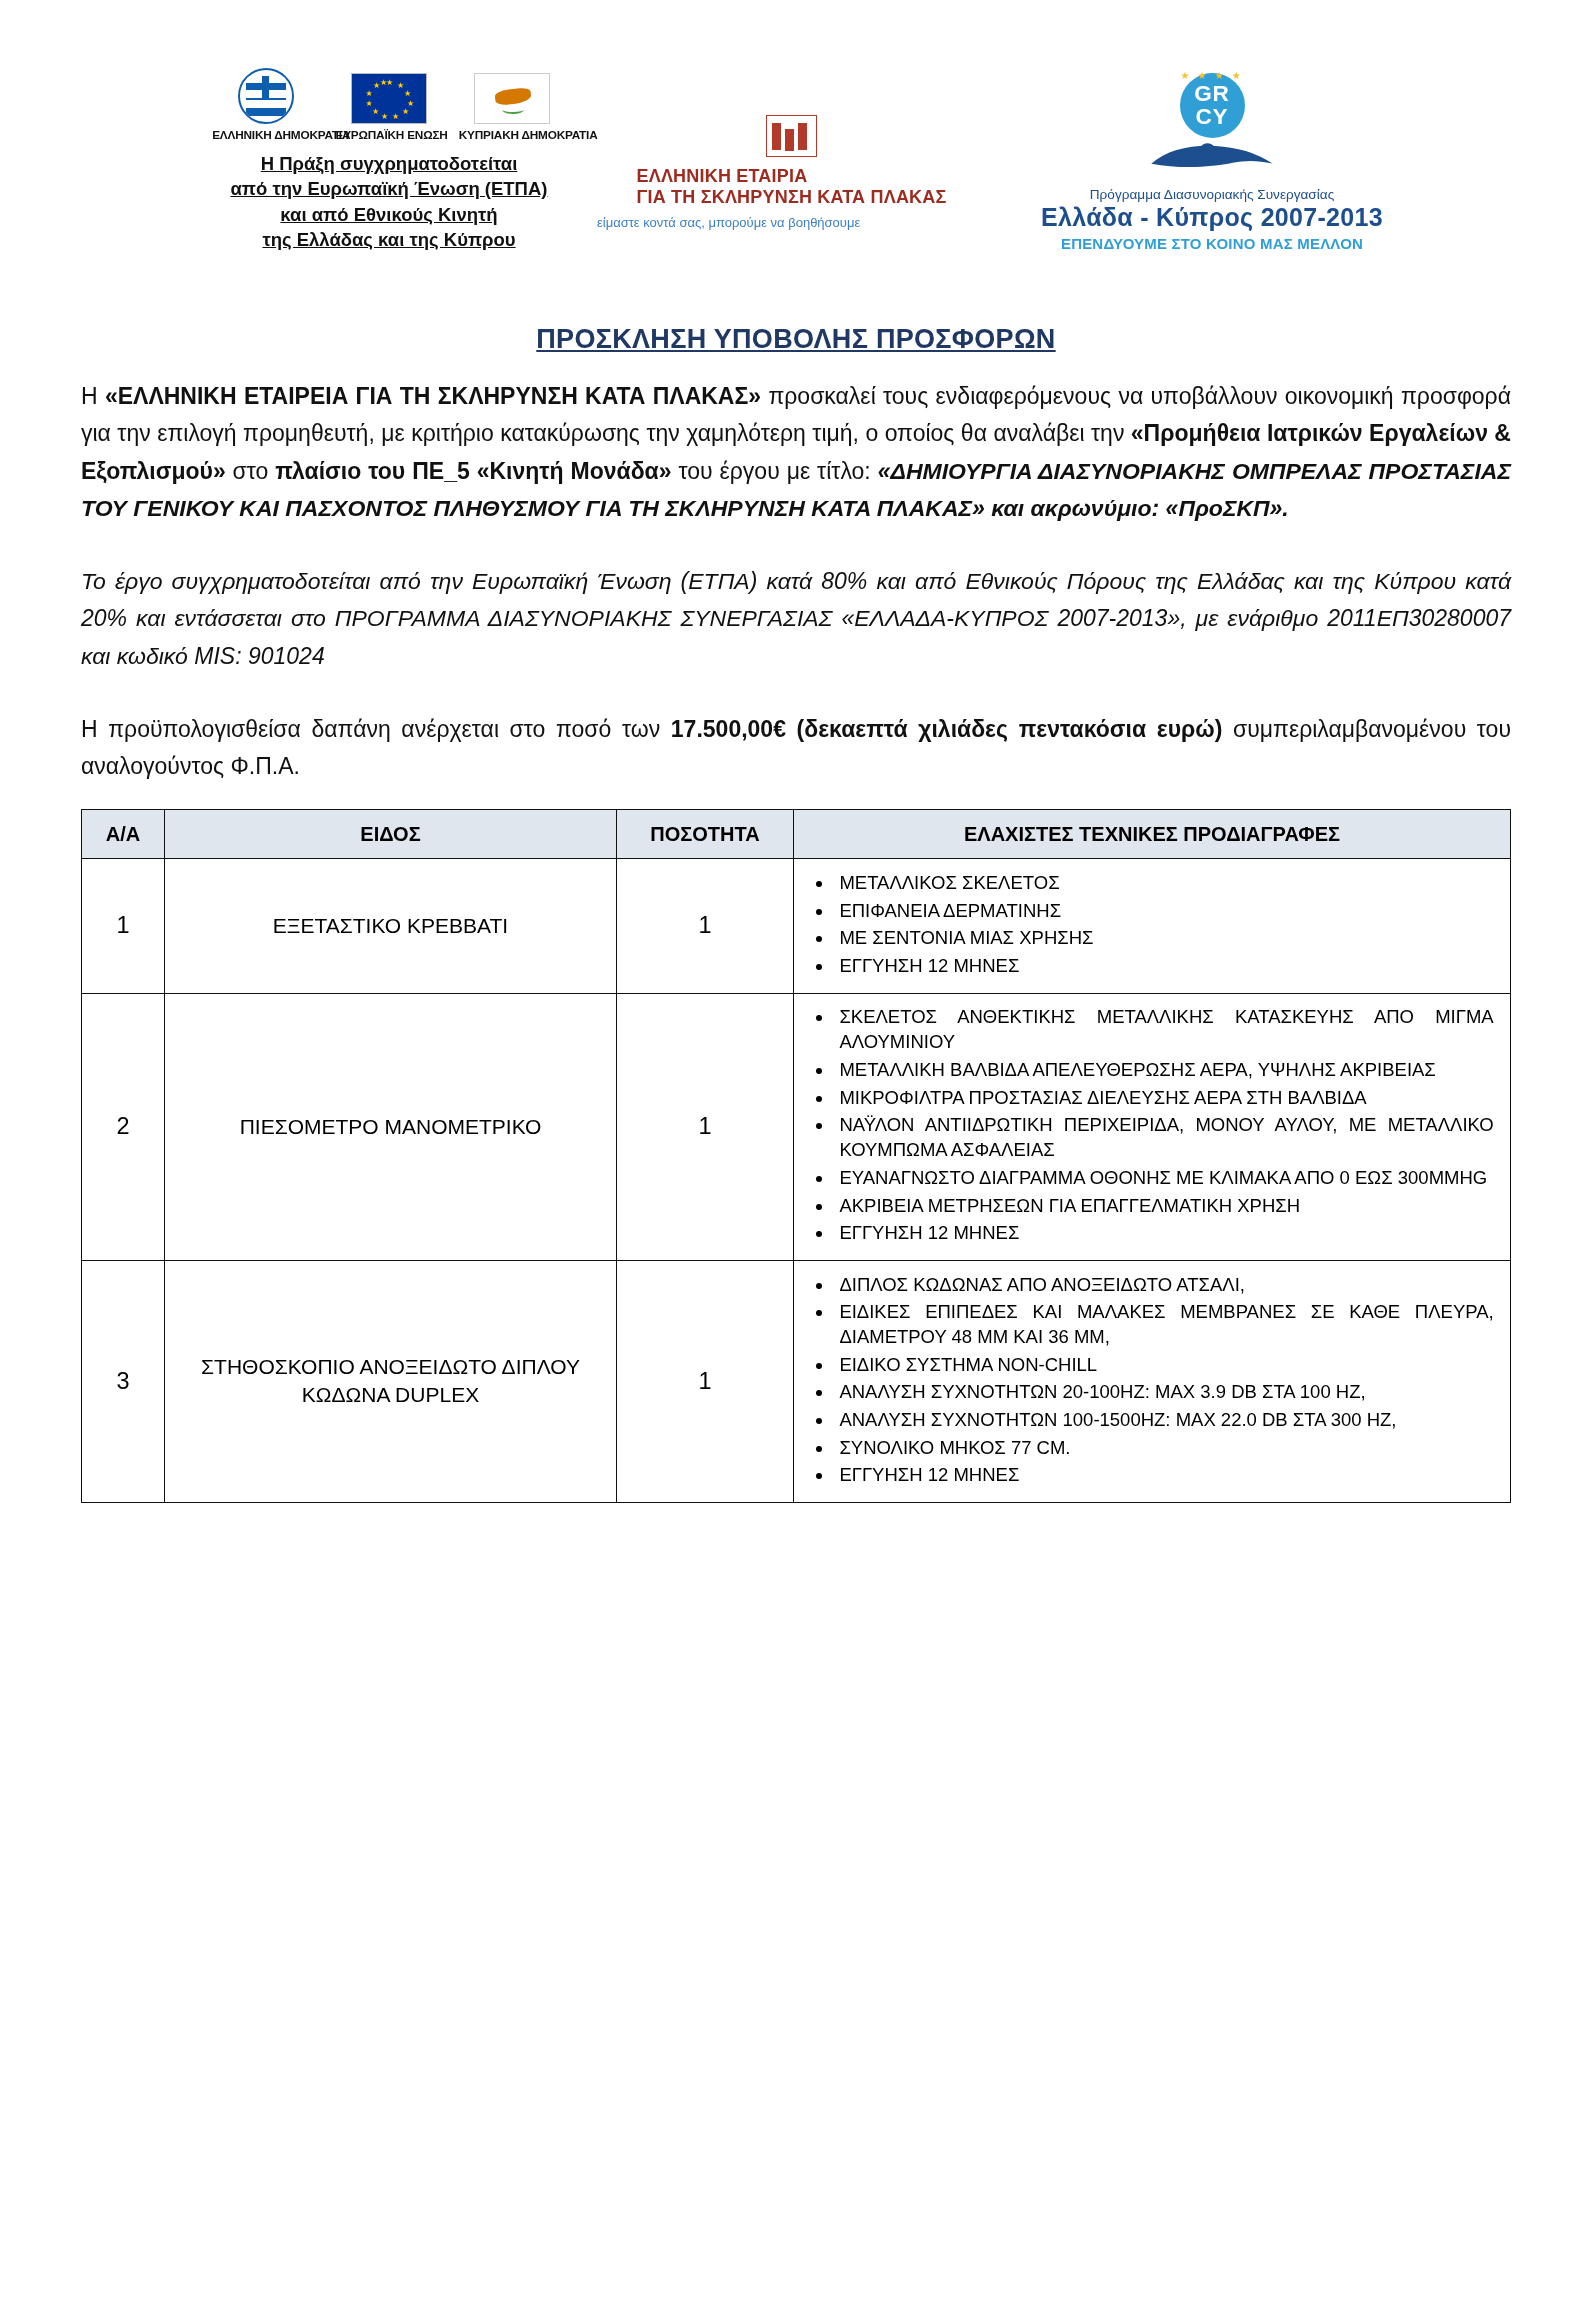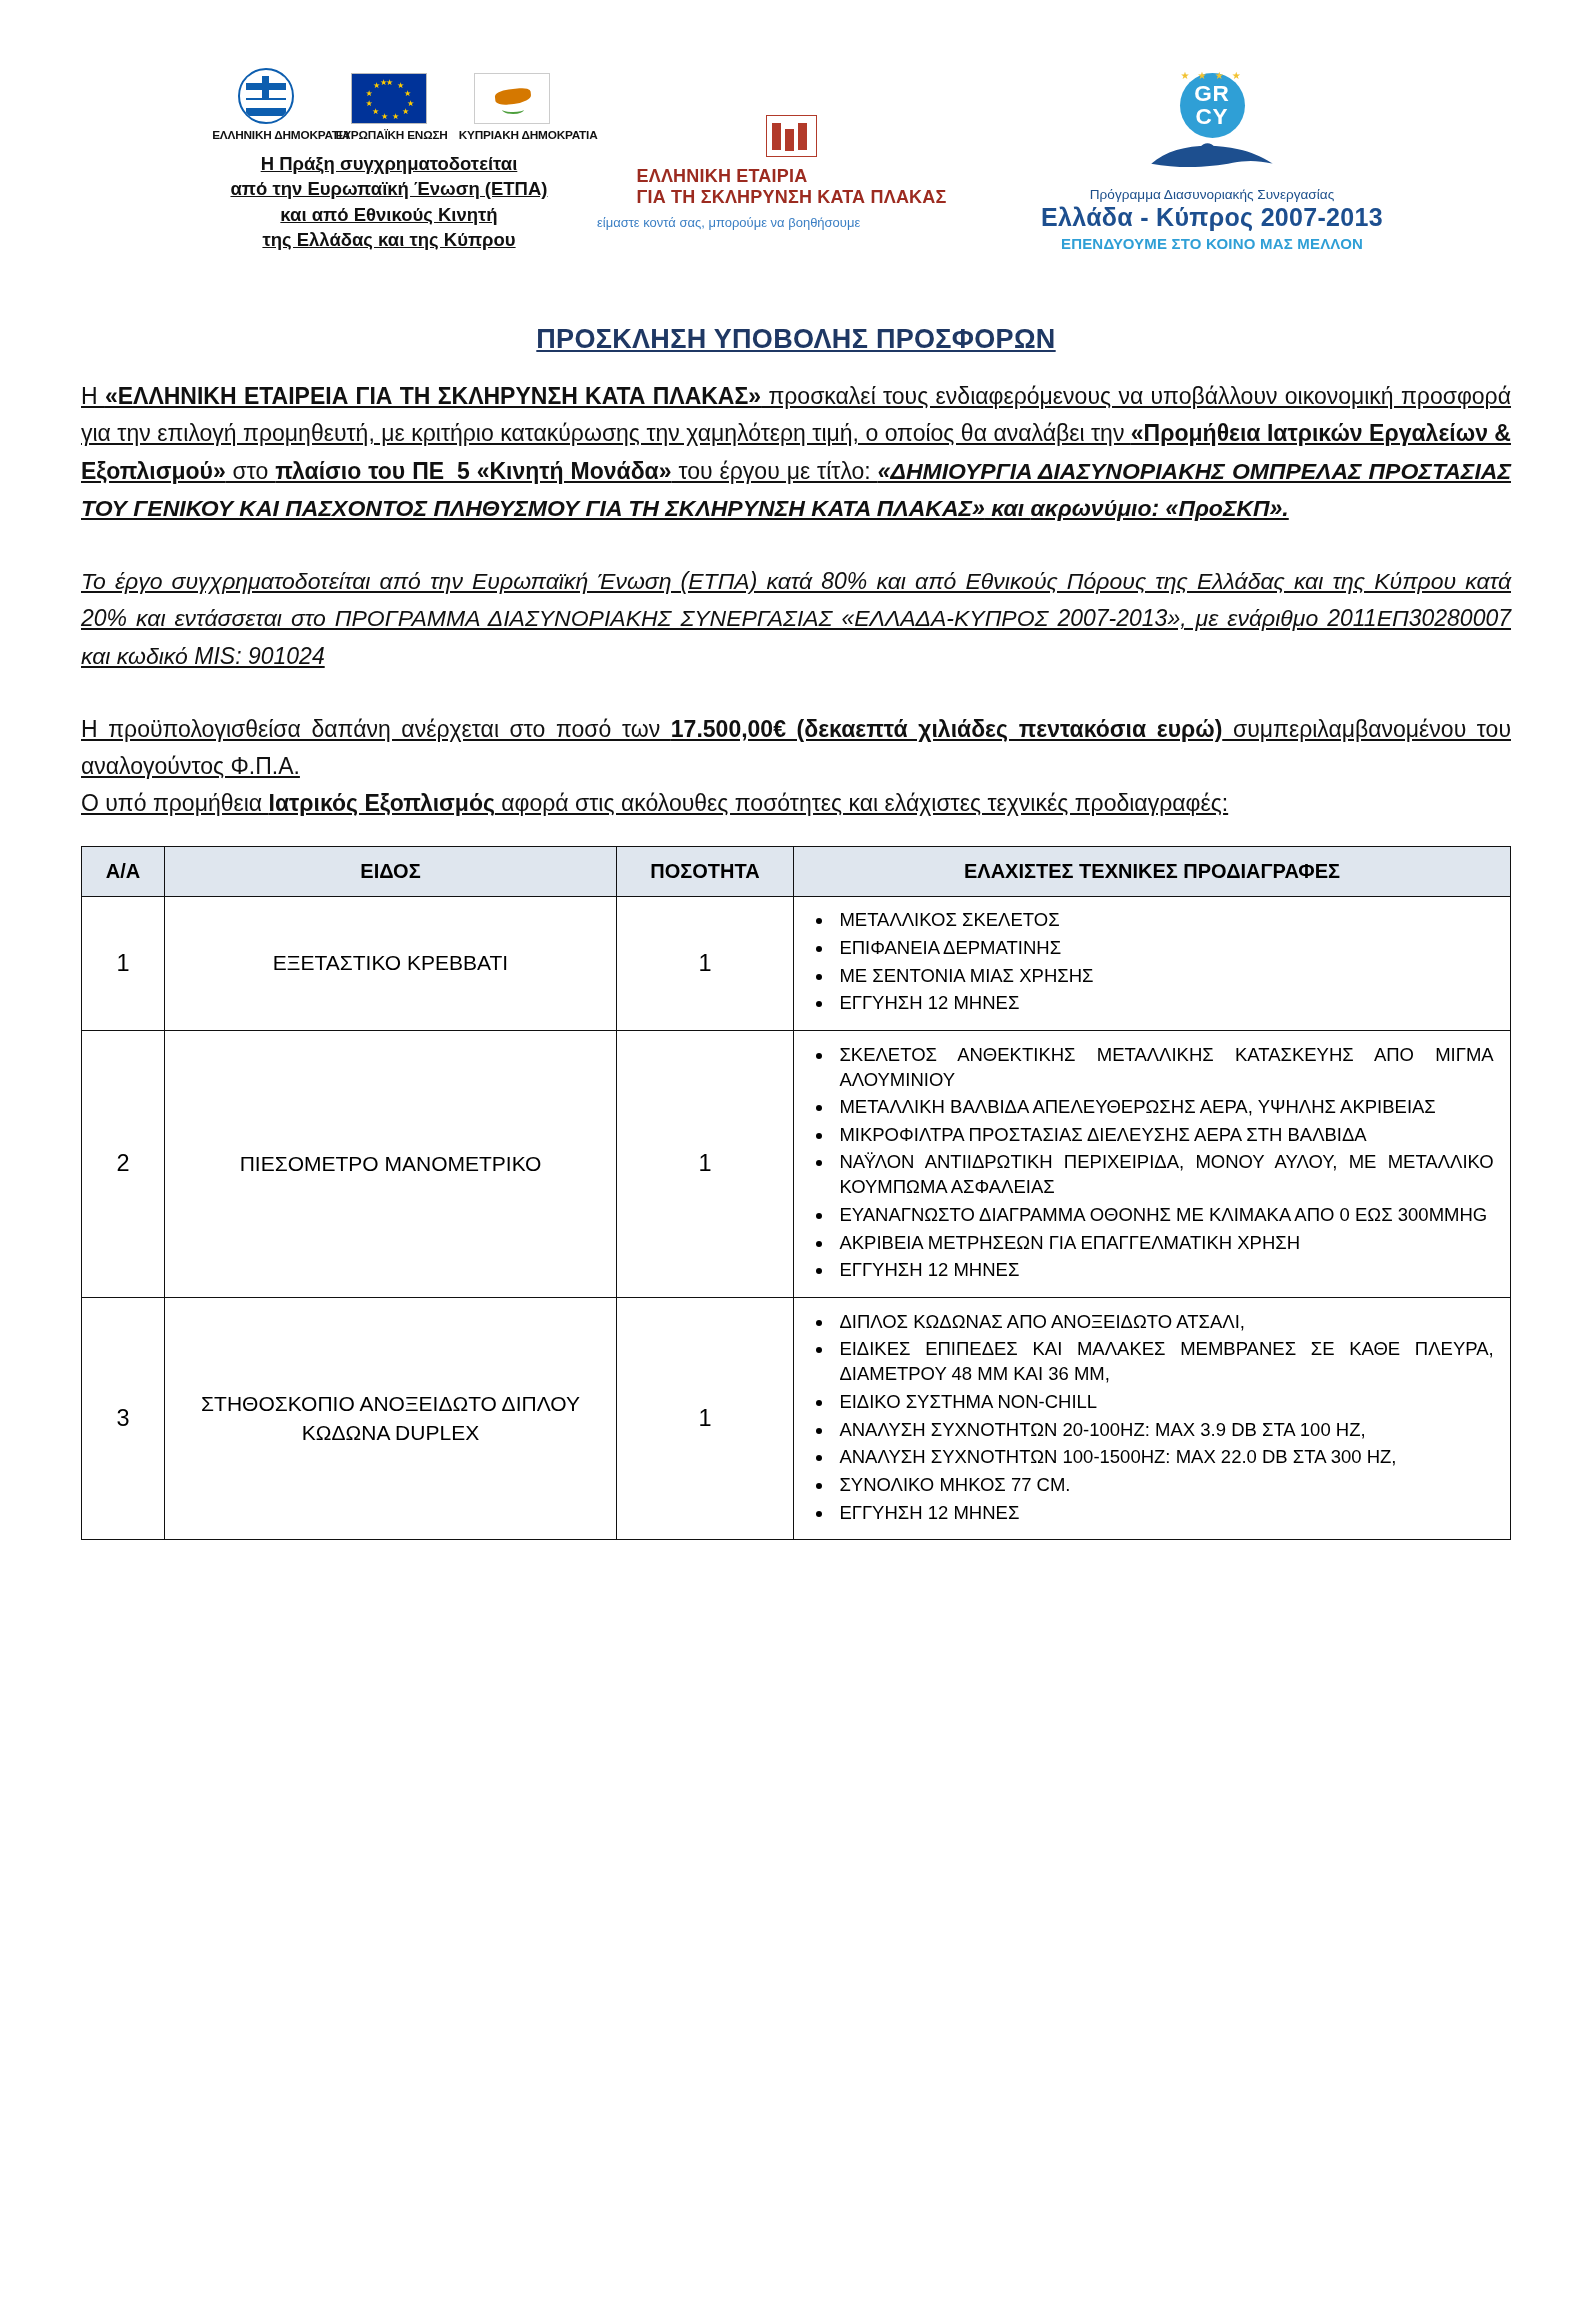--- a/index.html
+++ b/index.html
@@ -237,21 +237,20 @@
     margin-top: 71px;
     margin-bottom: 23.5px;
     letter-spacing: 0.3px;
   }
   p.para {
     font-size: 23px;
     line-height: 1.62;
     text-align: justify;
     margin: 0 0 0 0;
     color: #111;
-    text-decoration: underline;
   }
   .b { font-weight: bold; }
   .i { font-style: italic; }
   .bi { font-weight: bold; font-style: italic; }
   .gap-lg { height: 36px; }
 
   
   table.spec {
     border-collapse: collapse;
     width: 100%;
@@ -399,21 +398,20 @@
   <p class="para"><span>Η </span><span class="b">«ΕΛΛΗΝΙΚΗ ΕΤΑΙΡΕΙΑ ΓΙΑ ΤΗ ΣΚΛΗΡΥΝΣΗ ΚΑΤΑ ΠΛΑΚΑΣ»</span><span> προσκαλεί τους ενδιαφερόμενους να υποβάλλουν οικονομική προσφορά για την επιλογή προμηθευτή, με κριτήριο κατακύρωσης την χαμηλότερη τιμή, ο οποίος θα αναλάβει την </span><span class="b">«Προμήθεια Ιατρικών Εργαλείων &amp; Εξοπλισμού»</span><span> στο </span><span class="b">πλαίσιο του ΠΕ_5 «Κινητή Μονάδα»</span><span> του έργου με τίτλο:  </span><span class="bi">«ΔΗΜΙΟΥΡΓΙΑ ΔΙΑΣΥΝΟΡΙΑΚΗΣ ΟΜΠΡΕΛΑΣ ΠΡΟΣΤΑΣΙΑΣ ΤΟΥ ΓΕΝΙΚΟΥ ΚΑΙ ΠΑΣΧΟΝΤΟΣ ΠΛΗΘΥΣΜΟΥ ΓΙΑ ΤΗ ΣΚΛΗΡΥΝΣΗ ΚΑΤΑ ΠΛΑΚΑΣ»</span><span class="bi"> και </span><span class="bi">ακρωνύμιο: «ΠροΣΚΠ».</span></p>
 
   <div class="gap-lg"></div>
 
   <p class="para i">Το έργο συγχρηματοδοτείται  από την Ευρωπαϊκή Ένωση (ΕΤΠΑ) κατά 80% και από Εθνικούς Πόρους της Ελλάδας και της Κύπρου κατά 20% και εντάσσεται στο ΠΡΟΓΡΑΜΜΑ ΔΙΑΣΥΝΟΡΙΑΚΗΣ ΣΥΝΕΡΓΑΣΙΑΣ «ΕΛΛΑΔΑ-ΚΥΠΡΟΣ 2007-2013», με ενάριθμο 2011ΕΠ30280007 και κωδικό MIS: 901024</p>
 
   <div class="gap-lg"></div>
 
   <p class="para"><span>Η προϋπολογισθείσα δαπάνη ανέρχεται στο ποσό των </span><span class="b">17.500,00€ (δεκαεπτά χιλιάδες πεντακόσια ευρώ)</span><span> συμπεριλαμβανομένου του αναλογούντος Φ.Π.Α.</span></p>
 
-  <p class="para"><span>Ο υπό προμήθεια </span><span class="b">Ιατρικός Εξοπλισμός</span><span> αφορά στις ακόλουθες ποσότητες και ελάχιστες τεχνικές προδιαγραφές:</span></p>
 
   <table class="spec">
     <colgroup>
       <col class="c-aa">
         <col class="c-eidos">
         <col class="c-pos">
         <col class="c-spec">
     </colgroup>
     <thead>
       <tr>

